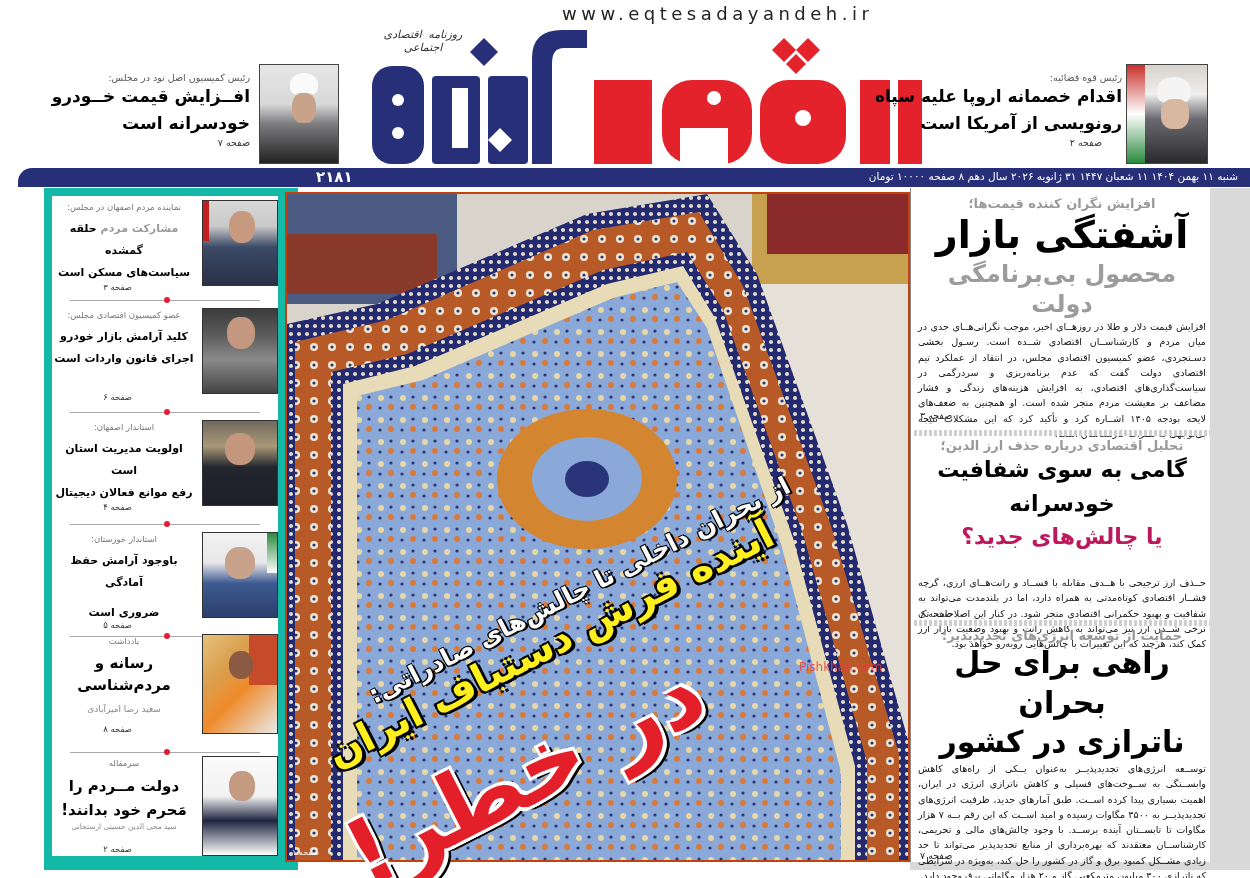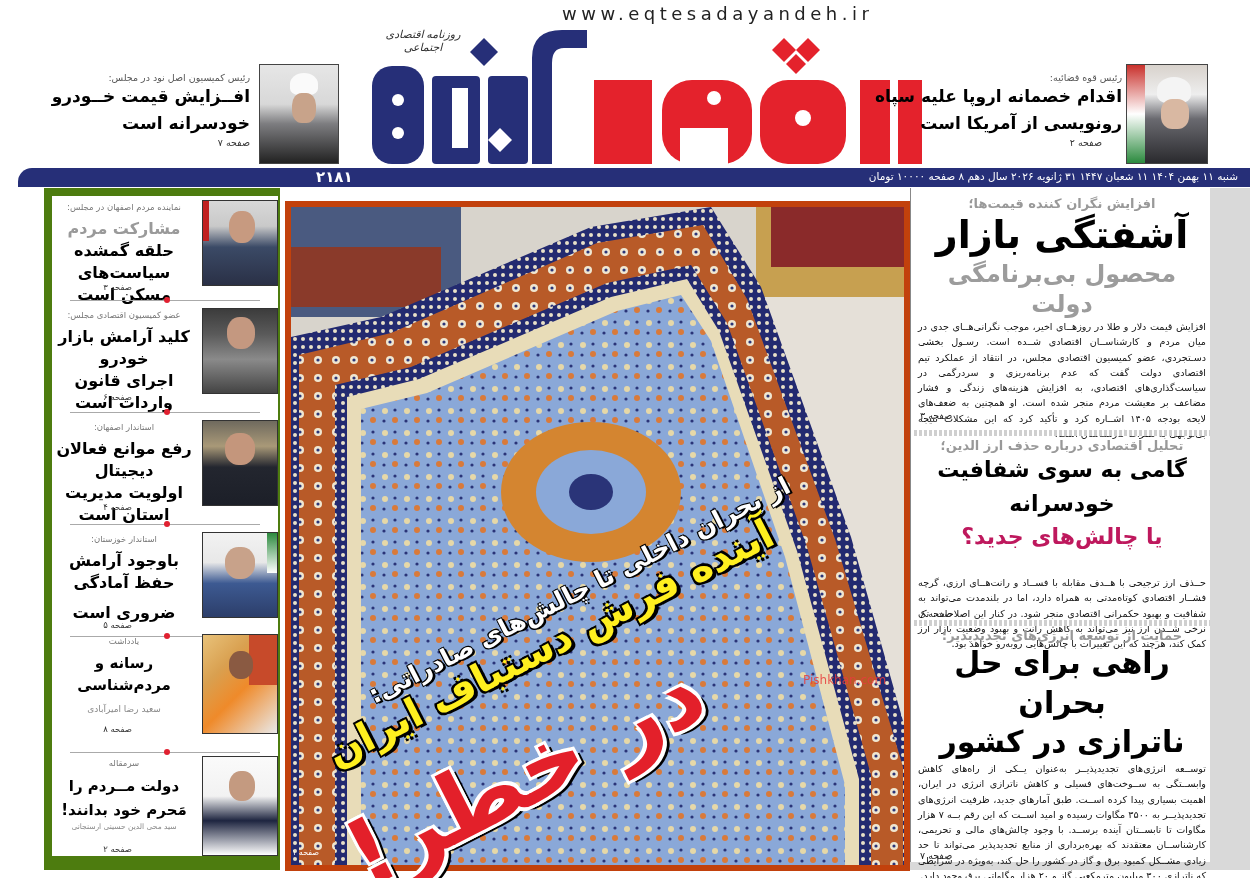--- a/index.html
+++ b/index.html
@@ -1,57 +1,57 @@
 <!DOCTYPE html>
 <html lang="fa" dir="rtl"><head>
 <meta charset="utf-8">
 <style>
   *{box-sizing:border-box;margin:0;padding:0}
   html,body{width:1250px;height:878px;overflow:hidden;background:#fff}
   body{font-family:"DejaVu Sans",sans-serif;color:#111;position:relative}
   .abs{position:absolute}
 
   
-  .tagline{left:368px;top:28px;width:110px;font-size:11px;color:#333;font-style:italic;text-align:center;direction:rtl;font-family:Liberation Serif, serif}
+  .tagline{left:368px;top:28px;width:110px;font-size:11px;color:#333;font-style:italic;text-align:center;direction:rtl;font-family:Liberation Mono, monospace}
   .url{left:562px;top:3px;width:365px;font-size:18px;letter-spacing:4.5px;color:#222;direction:ltr;font-family:"DejaVu Sans",sans-serif}
   .logo{left:372px;top:28px;width:550px;height:136px}
   .logo .blue{position:absolute;left:0;top:0;width:215px;height:136px}
   .logo .red{position:absolute;left:222px;top:0;width:328px;height:136px}
 
   .promo{direction:rtl;text-align:right}
   .promo .kicker{font-size:9.5px;color:#555}
   .promo .head{font-weight:bold;font-size:17px;line-height:27px;color:#000}
   .promo .page{font-size:9.5px;color:#333}
   .promo-photo{border:1px solid #444;overflow:hidden}
 
   
   .datebar{left:18px;top:168px;width:1232px;height:19px;background:#262f78;border-radius:14px 0 0 0;color:#fff;direction:rtl;font-size:10.5px}
   .datebar .date{position:absolute;right:12px;top:2px;white-space:nowrap}
   .datebar .issue{position:absolute;left:298px;top:0;font-size:15px;font-weight:bold}
 
   
-  .leftcol{left:44px;top:188px;width:236px;height:682px;background:#4d7c0f;padding:8px}
+  .leftcol{left:44px;top:188px;width:254px;height:682px;background:#14b8a6;padding:8px}
   .leftcol-inner{position:absolute;left:8px;top:8px;width:226px;height:660px;background:#fff}
   .rightcol{left:910px;top:188px;width:340px;height:682px;background:#d9d9d9}
   .rightcol-inner{position:absolute;left:0;top:0;width:300px;height:674px;background:#fff;border-left:1px solid #888}
 
   
   .lstory{position:absolute;left:0;width:226px;direction:rtl}
   .lstory .ph{position:absolute;right:0;width:76px;height:86px;border:1px solid #333;overflow:hidden}
   .lstory .txt{position:absolute;right:82px;width:144px;text-align:center}
   .lstory .kick{font-size:8.5px;color:#777;margin-bottom:6px}
-  .lstory .h{font-size:16px;font-weight:bold;line-height:22px;color:#000}
+  .lstory .h{font-size:11px;font-weight:bold;line-height:22px;color:#000}
   .lstory .h .grey{color:#9a9a9a}
   .lstory .by{font-size:9px;color:#888;margin-top:4px}
   .lstory .pg{position:absolute;right:146px;font-size:8.5px;color:#333;white-space:nowrap}
   .lsep{position:absolute;left:18px;width:190px;height:1px;background:#aaa}
   .lsep i{position:absolute;left:94px;top:-3px;width:6px;height:6px;border-radius:50%;background:#e02030}
 
   
-  .hero{left:285px;top:201px;width:625px;height:670px;overflow:hidden;border:6px solid #c2410c;background:#fef9c3}
+  .hero{left:285px;top:192px;width:625px;height:670px;overflow:hidden;border:2px solid #c2410c;background:#fef9c3}
   .hero svg{position:absolute;left:0;top:0}
   .hero-kicker{position:absolute;left:230px;top:520px;width:400px;font-size:25px;font-weight:bold;color:#fff;text-align:center;transform:rotate(-27deg);transform-origin:center;white-space:nowrap;direction:rtl;text-shadow:2px 2px 0 #000,-1px -1px 0 #000,1px -1px 0 #000,-1px 1px 0 #000}
   .hero-title{position:absolute;left:120px;top:600px;width:560px;font-size:40px;font-weight:bold;color:#ffef1f;text-align:center;transform:rotate(-27deg);white-space:nowrap;direction:rtl;text-shadow:3px 3px 0 #000,-2px -2px 0 #000,2px -2px 0 #000,-2px 2px 0 #000}
   .hero-danger{position:absolute;left:230px;top:745px;width:430px;font-size:92px;font-weight:bold;color:#e3202a;text-align:center;transform:rotate(-27deg);white-space:nowrap;direction:rtl;text-shadow:3px 3px 0 #fff,-3px -3px 0 #fff,3px -3px 0 #fff,-3px 3px 0 #fff,5px 5px 0 #000}
   .hero-watermark{position:absolute;left:512px;top:466px;font-size:12px;color:#e83c3c;opacity:.85;direction:ltr}
   .hero-page{position:absolute;left:292px;top:848px;font-size:8px;color:#fff}
 
   
   .rstory{position:absolute;right:40px;width:296px;direction:rtl;text-align:center}
   .rstory .kick{font-size:13px;font-weight:bold;color:#999}
@@ -159,22 +159,22 @@
     <div class="lsep" style="top:216px">
         <i></i>
       </div>
 
     <div class="lstory" style="top:220px;height:104px">
       <div class="ph" style="top:4px;background:linear-gradient(180deg,#6f6a5e 0,#a99978 30%,#23262f 55%,#1c1f28 100%)">
         <div style="position:absolute;left:22px;top:12px;width:30px;height:32px;border-radius:45%;background:#c4967c"></div>
       </div>
       <div class="txt" style="top:6px">
         <div class="kick">استاندار اصفهان:</div>
+        <div class="h">اولویت مدیریت استان است</div>
         <div class="h">رفع موانع فعالان دیجیتال</div>
-        <div class="h">اولویت مدیریت استان است</div>
       </div>
       <div class="pg" style="top:86px">صفحه ۴</div>
     </div>
     <div class="lsep" style="top:328px">
         <i></i>
       </div>
 
     <div class="lstory" style="top:332px;height:104px">
       <div class="ph" style="top:4px;background:linear-gradient(180deg,#f2f2f2 0,#e8e8e8 35%,#3d5a92 60%,#2c3e6a 100%)">
         <div style="position:absolute;right:0;top:0;width:10px;height:40px;background:linear-gradient(180deg,#2c8a3e,#fff)"></div>

